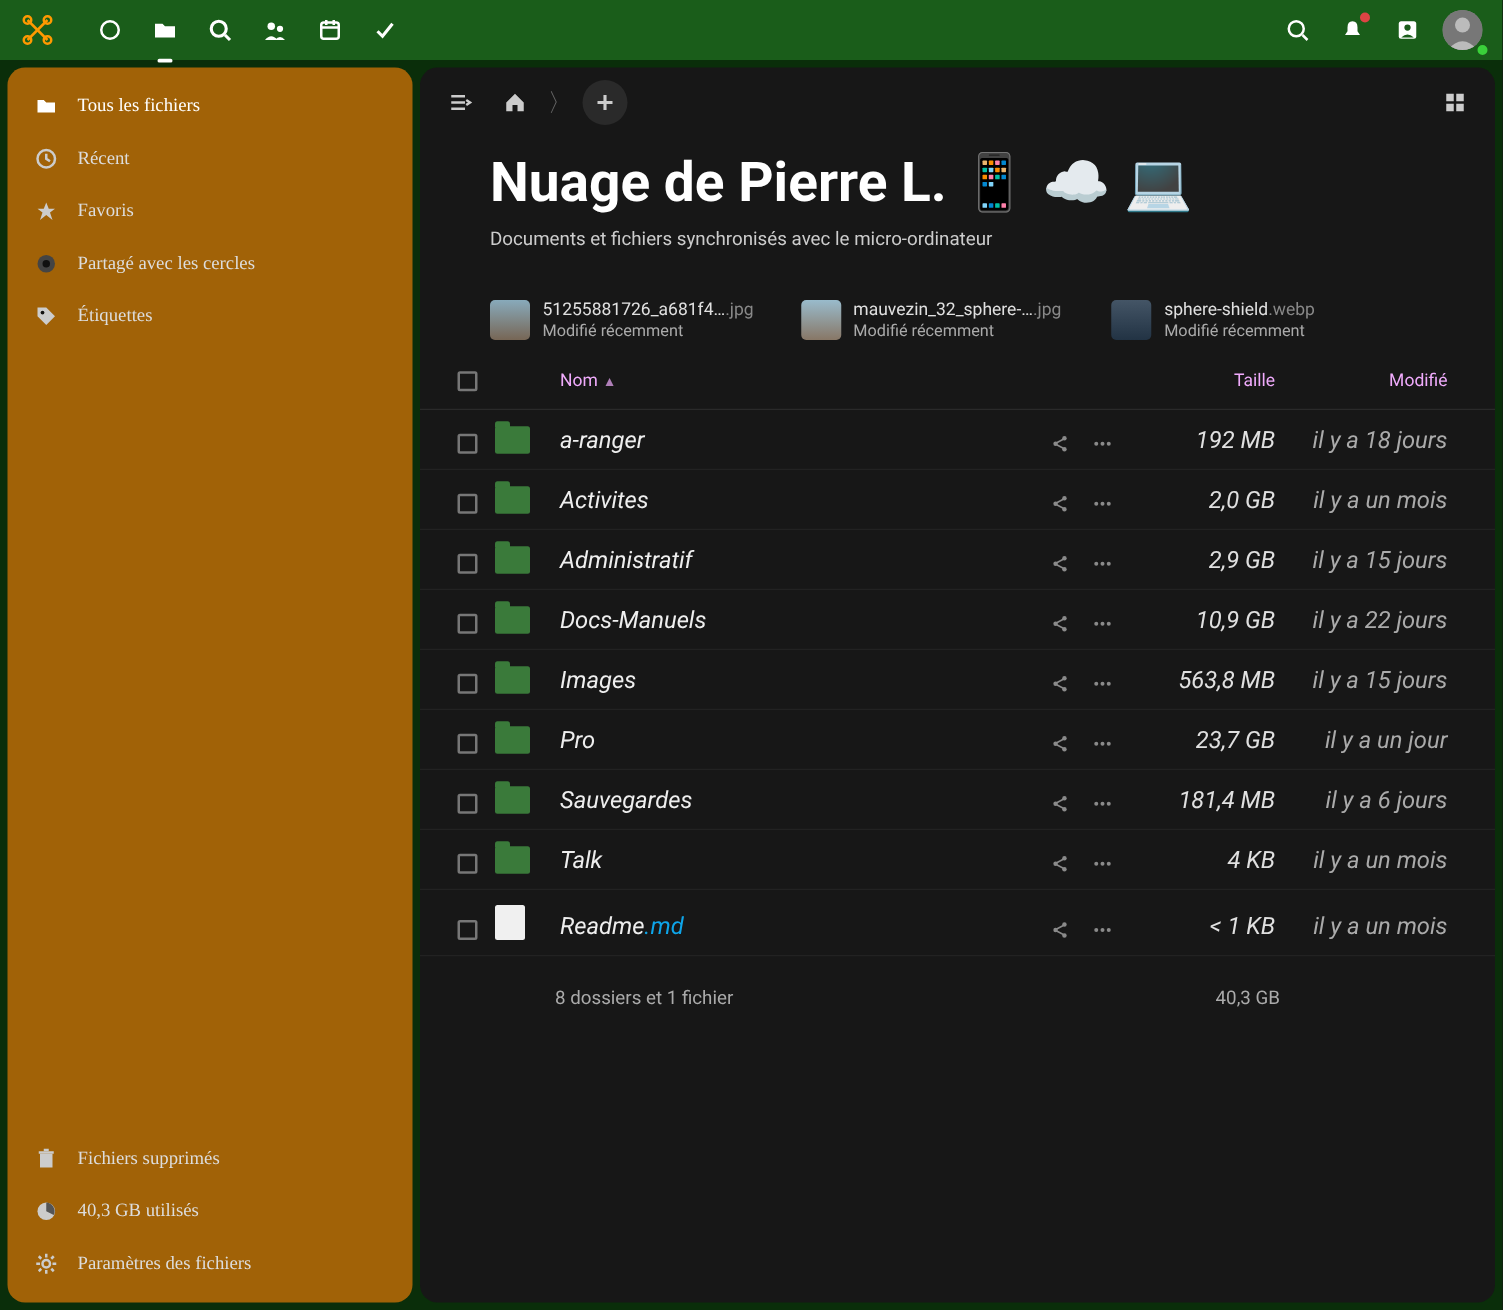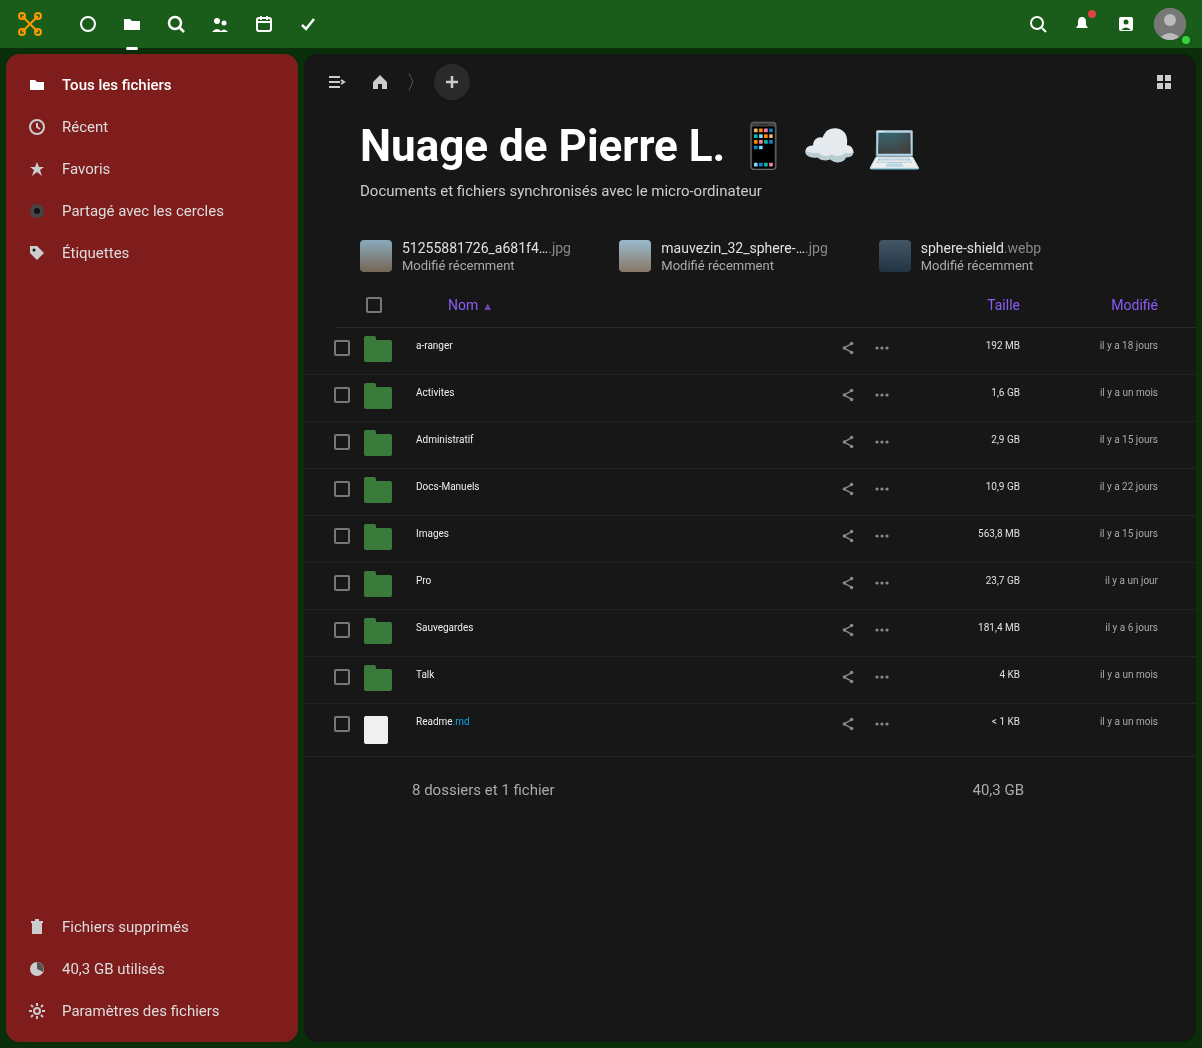--- a/index.html
+++ b/index.html
@@ -40,25 +40,26 @@
   .topbar-spacer { flex: 1; }
   .avatar { width:32px; height:32px; border-radius:50%; background:#888; position:relative; overflow:hidden;}
   .avatar-dot { position:absolute; right:-2px; bottom:-2px; width:12px; height:12px; border-radius:50%; background:#3ad13a; border:2px solid #1a5d1a;}
   .container {
     display:flex;
     height: calc(100% - 48px);
     padding: 6px;
     gap:6px;
   }
   .sidebar {
-    width: 292px;
-    background: #7f1d1d;
+    width: 324px;
+    background: #a16207;
     border-radius: 14px;
     display:flex; flex-direction:column;
     padding: 10px 0;
+    font-family: Liberation Serif, serif;
   }
   .sidebar-item {
     display:flex; align-items:center; gap:14px;
     padding: 12px 22px;
     cursor:pointer;
     font-size:15px;
     color:#ddd;
   }
   .sidebar-item.active { color:#fff; font-weight:500;}
   .sidebar-spacer { flex:1; }
@@ -89,33 +90,34 @@
   .recent-thumb { width:32px; height:32px; border-radius:4px; background:#445; flex-shrink:0;}
   .recent-text { min-width:0; }
   .recent-name { font-size:14px; white-space:nowrap; overflow:hidden; text-overflow:ellipsis;}
   .recent-ext { color:#888; }
   .recent-sub { font-size:13px; color:#aaa; margin-top:2px;}
   .table { width:100%; }
   .table-header {
     display:flex; align-items:flex-start;
     padding: 14px 16px 14px 16px;
     border-bottom:1px solid #2a2a2a;
-    font-size:14px; color:#8b5cf6;margin-left:32px;
+    font-size:14px; color:#f0abfc;
   }
   .col-check { width:44px; display:flex; justify-content:center;}
   .col-icon { width:48px; }
   .col-name { flex:1; padding-left:4px;}
   .col-actions { width:100px; display:flex; justify-content:flex-end; gap:18px; padding-right:10px;}
   .col-size { width:130px; text-align:right; padding-right:10px;}
   .col-modified { width:150px; text-align:right; padding-right:22px;}
   .table-row {
-    display:flex; align-items:flex-start;
+    display:flex; align-items:flex-end;
     padding: 12px 16px;
     border-bottom:1px solid #222;
-    font-size:10px;
+    font-size:19px;
+    font-style:italic;
   }
   .folder-icon { width:28px; height:22px; background:#3a7a3a; border-radius:2px; position:relative;}
   .folder-icon::before { content:""; position:absolute; top:-4px; left:0; width:12px; height:5px; background:#3a7a3a; border-radius:2px 2px 0 0;}
   .file-icon { width:24px; height:28px; background:#f0f0f0; border-radius:2px;}
   .checkbox { width:16px; height:16px; border:2px solid #777; border-radius:2px; cursor:pointer;}
   .row-name { color:#eee; }
   .row-ext { color:#0ea5e9; }
   .action-icon { cursor:pointer; opacity:0.7; }
   .summary-row {
     display:flex; align-items:center;
@@ -416,21 +418,21 @@
                 </svg>
               </span>
       <span class="action-icon">
                 <svg width="16" height="16" viewBox="0 0 16 16">
                   <circle cx="3" cy="8" r="1.6" fill="#bbb"></circle>
                   <circle cx="8" cy="8" r="1.6" fill="#bbb"></circle>
                   <circle cx="13" cy="8" r="1.6" fill="#bbb"></circle>
                 </svg>
               </span>
     </div>
-    <div class="col-size">1,6 GB</div>
+    <div class="col-size">2,0 GB</div>
     <div class="col-modified" style="color:#aaa">il y a un mois</div>
   </div>
           <div class="table-row">
     <div class="col-check">
               <div class="checkbox"></div>
             </div>
     <div class="col-icon">
               <div class="folder-icon"></div>
             </div>
     <div class="col-name"><span class="row-name">Administratif</span><span class="row-ext"></span></div>

